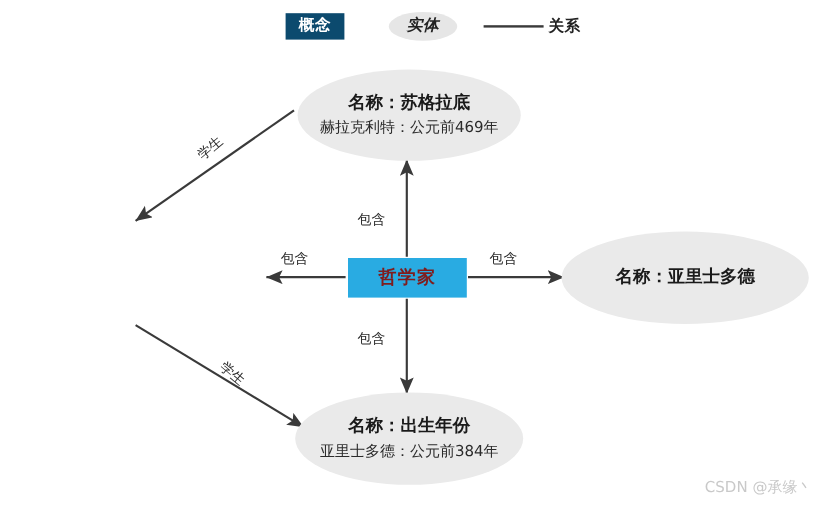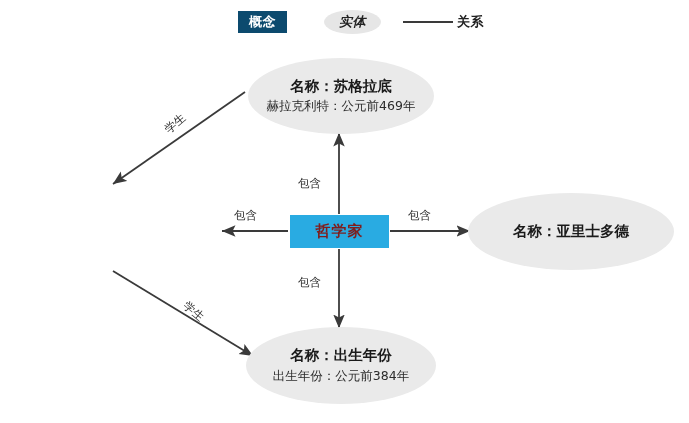--- a/index.html
+++ b/index.html
@@ -181,19 +181,20 @@
     <div class="node-sub">赫拉克利特：公元前469年</div>
   </div>
 
 
   <div class="ellipse-node" style="left:468px; top:193px; width:206px; height:77px;">
     <div class="node-title">名称：亚里士多德</div>
   </div>
 
   <div class="ellipse-node" style="left:246px; top:327px; width:190px; height:77px;">
     <div class="node-title">名称：出生年份</div>
-    <div class="node-sub">出生年份：公元前384年</div>
+    <div class="node-sub">亚里士多德：公元前384年</div>
   </div>
 
   <div class="concept-node" style="left:290px; top:215px; width:99px; height:33px;">哲学家</div>
 
+  <div class="watermark">CSDN @承缘丶</div>
 
 </div>
 
 </body></html>

